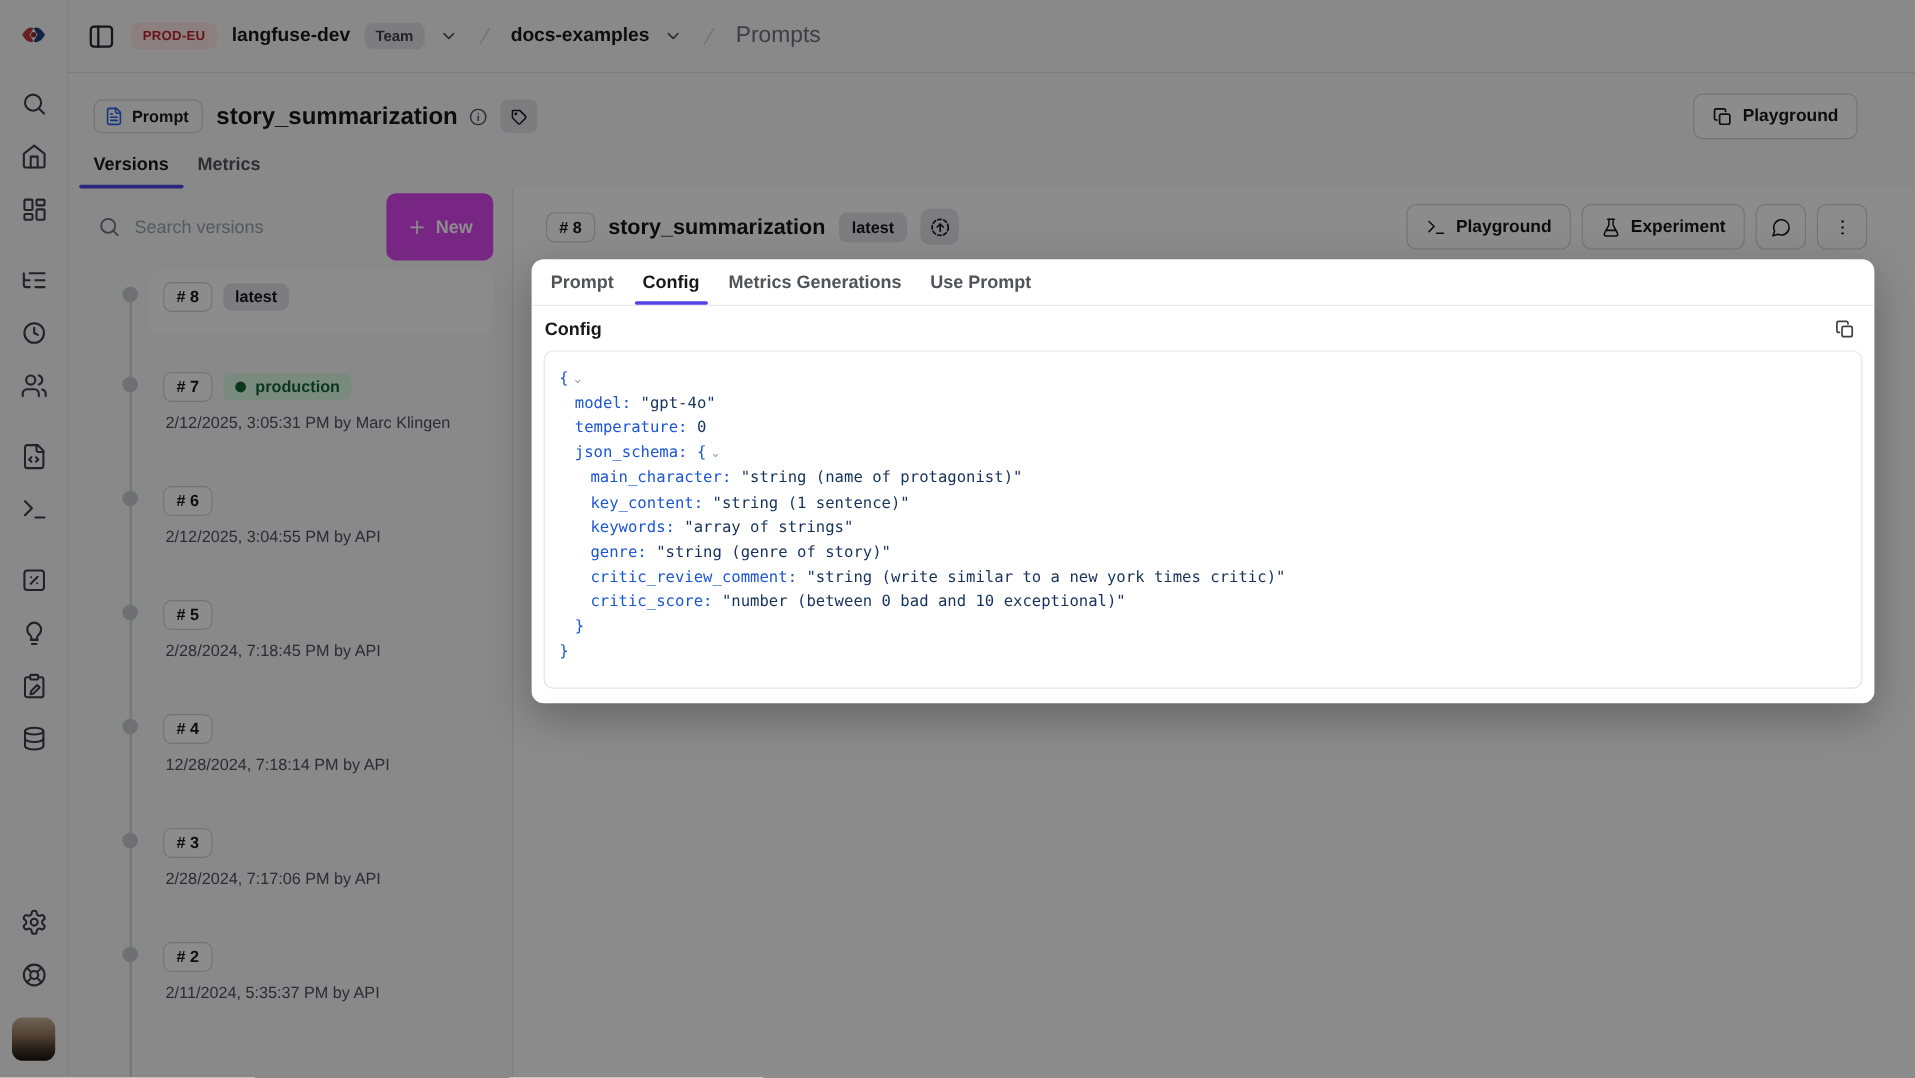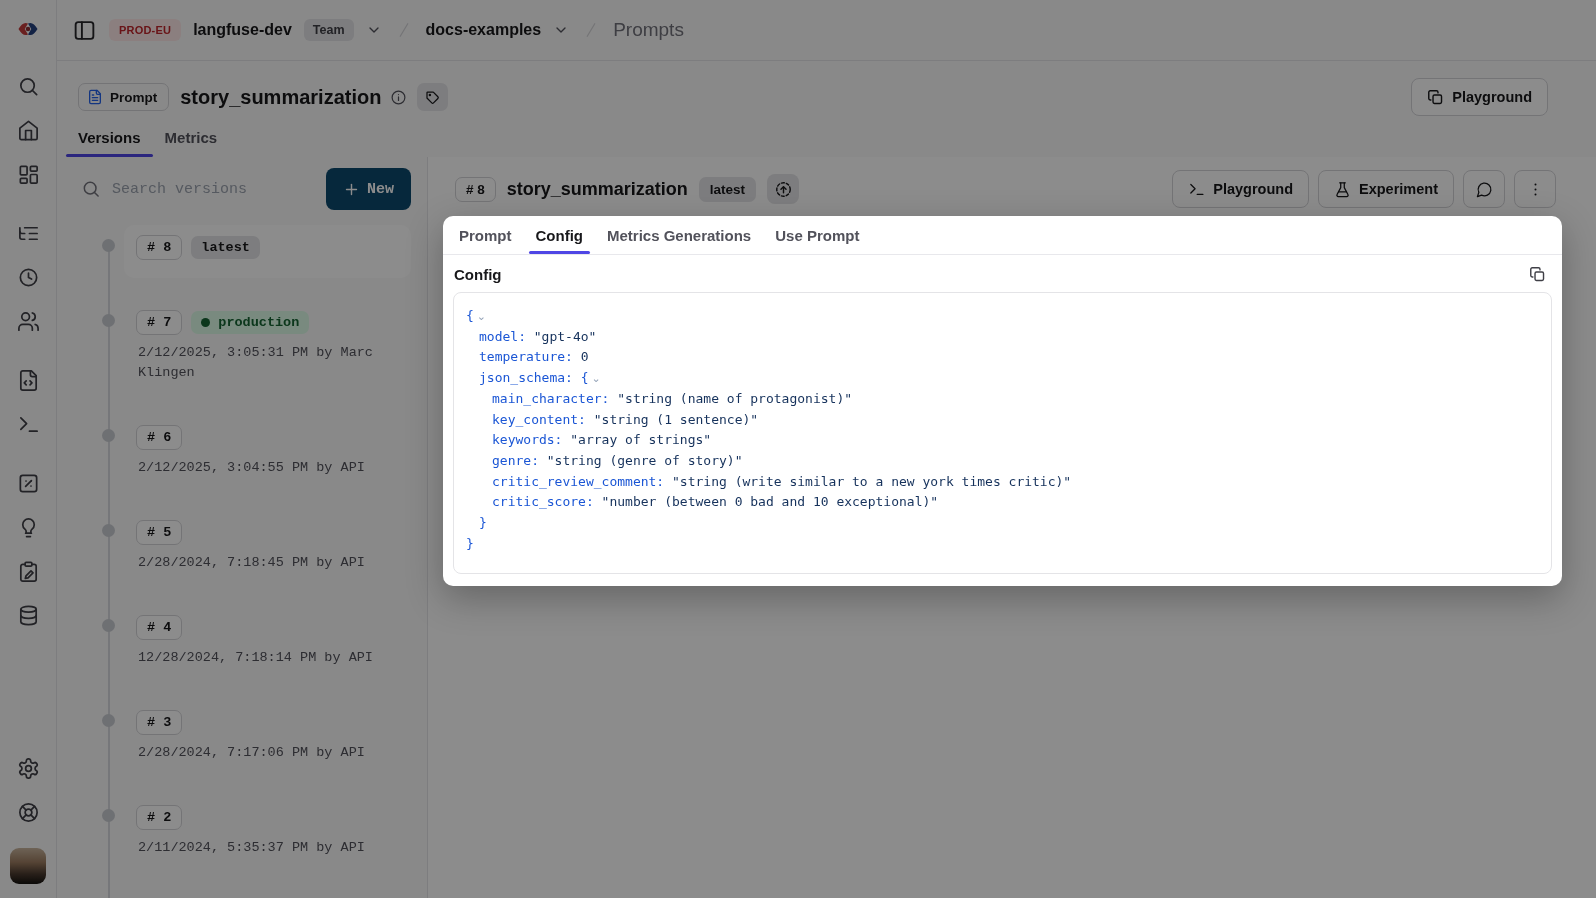--- a/index.html
+++ b/index.html
@@ -60,27 +60,27 @@
   .spacer{flex:1;}
 
   .page-tabs{display:flex;padding:4px 0 0 9px;}
   .page-tab{font-size:15px;font-weight:600;color:var(--text-soft);padding:6px 12px 11px;position:relative;}
   .page-tab.active{color:var(--text-strong);}
   .page-tab.active::after{content:'';position:absolute;left:0;right:0;bottom:0;height:3px;border-radius:2px;background:var(--accent);}
 
   .content{flex:1;display:flex;min-height:0;}
 
   
-  .versions-panel{width:371px;flex:0 0 371px;border-right:1px solid var(--border);padding:10px 16px 0 24px;overflow:hidden;font-family:Liberation Mono, monospace;}
+  .versions-panel{width:371px;flex:0 0 371px;border-right:1px solid var(--border);padding:10px 16px 0 24px;overflow:hidden;}
   .search-row{display:flex;align-items:center;height:44px;gap:11px;}
   .search-row .sic{color:#71717a;display:flex;}
   .search-row .sic svg{width:20px;height:20px;}
   .search-input{flex:1;border:none;outline:none;background:transparent;font-size:15px;color:var(--text-strong);font-family:inherit;min-width:0;}
   .search-input::placeholder{color:#9ca3af;}
-  .new-btn{display:inline-flex;align-items:center;gap:7px;background:#0c4a6e;color:#fff;border-radius:8px;height:42px;padding:0 17px;font-size:15px;font-weight:600;}
+  .new-btn{display:inline-flex;align-items:center;gap:7px;background:#d946ef;color:#fff;border-radius:8px;height:56px;padding:0 17px;font-size:15px;font-weight:600;}
   .new-btn svg{width:17px;height:17px;}
 
   .timeline{position:relative;margin-top:14px;padding-left:43px;height:100%;}
   .timeline::before{content:'';position:absolute;left:27px;top:16px;bottom:0;width:2px;background:#d7d9de;}
   .v-item{position:relative;border-radius:10px;padding:10px 12px;margin-bottom:22px;}
   .v-item.selected{background:#ffffff;}
   .v-dot{position:absolute;left:-22px;top:14px;width:13px;height:13px;border-radius:50%;background:#c9ccd2;}
   .v-badges{display:flex;align-items:center;gap:9px;margin-bottom:8px;}
   .badge{display:inline-flex;align-items:center;font-size:13.5px;font-weight:600;border-radius:7px;padding:4px 10px;}
   .badge-outline{background:#fff;border:1px solid var(--border-strong);color:var(--text-strong);}

